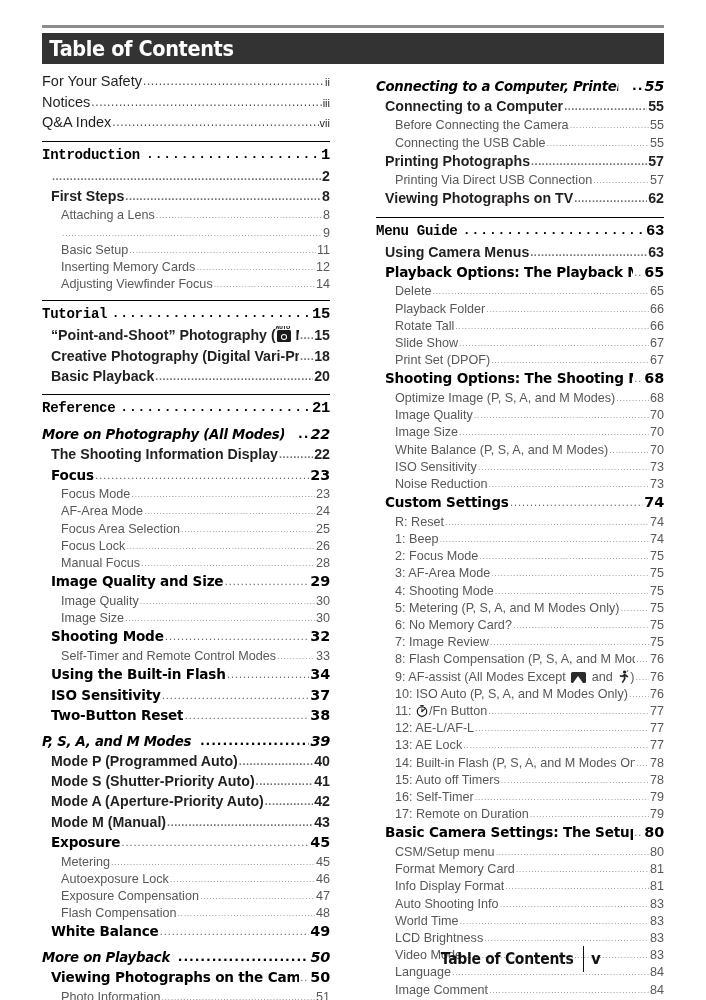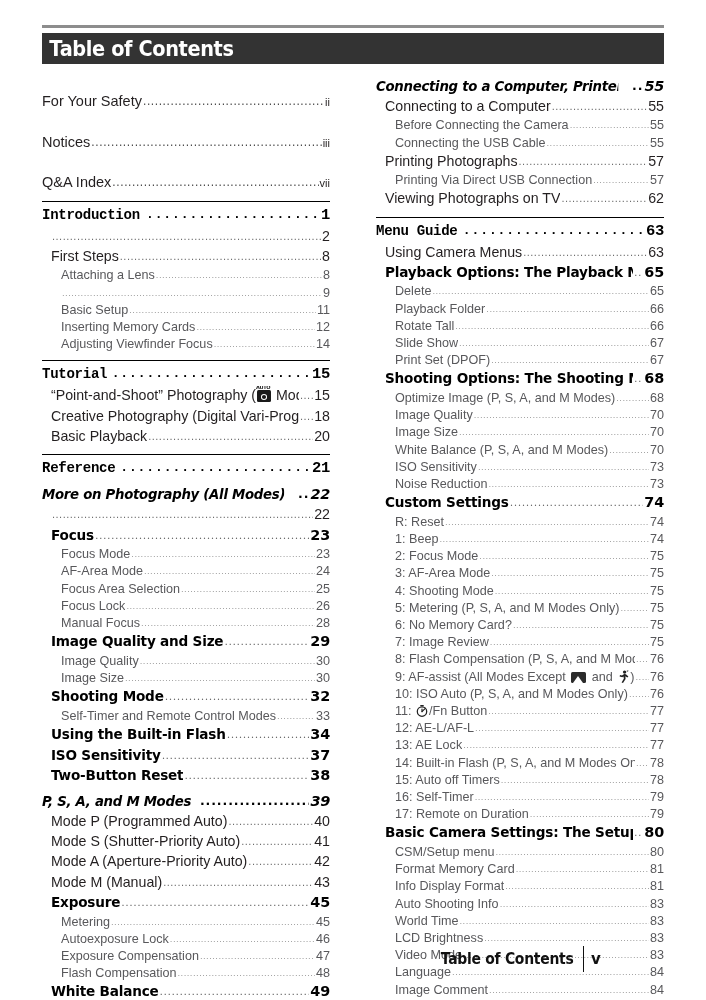--- a/index.html
+++ b/index.html
@@ -88,21 +88,20 @@
   .entry .pg {
     flex: 0 0 auto;
     text-align: right;
   }
 
   
   .lvl-front {
     font-size: 14.5px;
     line-height: 19.6px;
     color: #231f20;
-    margin-top: 20px;
   }
   .lvl-front .dots { font-size: 12px; color: #4a4a4a; letter-spacing: 0.6px; }
   .lvl-front .pg { font-size: 11px; }
 
   
   .lvl-part {
     font-family: Liberation Mono, monospace;
     font-weight: bold;
     font-size: 14.8px;
     line-height: 22px;
@@ -130,20 +129,21 @@
   .lvl-chapter .label { transform: scaleX(0.95); transform-origin: left center; }
   .lvl-chapter .dots { font-size: 12.5px; color: #000; letter-spacing: 0.9px; font-style: normal; font-weight: bold; }
   .lvl-chapter .pg { font-size: 14.5px; }
 
   
   .lvl-1 {
     font-size: 14.2px;
     line-height: 19.3px;
     color: #231f20;
     padding-left: 9px;
+    font-weight: bold;
   }
   .lvl-1 .label { max-width: 248px; }
   .lvl-1 .dots { font-size: 11px; color: #6d6d6d; letter-spacing: 0.5px; }
   .lvl-1 .pg { font-size: 14.2px; }
 
   
   .lvl-1b {
     font-family: "DejaVu Sans", sans-serif;
     font-weight: bold;
     font-size: 13.6px;
@@ -356,20 +356,21 @@
             <span class="label">Reference</span>
             <span class="dots">..........................................................................................</span>
             <span class="pg">21</span>
           </div>
           <div class="entry lvl-chapter">
             <span class="label">More on Photography (All Modes)</span>
             <span class="dots">..........................................................................................</span>
             <span class="pg">22</span>
           </div>
           <div class="entry lvl-1">
+            <span class="label">The Shooting Information Display</span>
             <span class="dots">..........................................................................................</span>
             <span class="pg">22</span>
           </div>
           <div class="entry lvl-1b">
             <span class="label">Focus</span>
             <span class="dots">..........................................................................................</span>
             <span class="pg">23</span>
           </div>
           <div class="entry lvl-2">
             <span class="label">Focus Mode</span>

